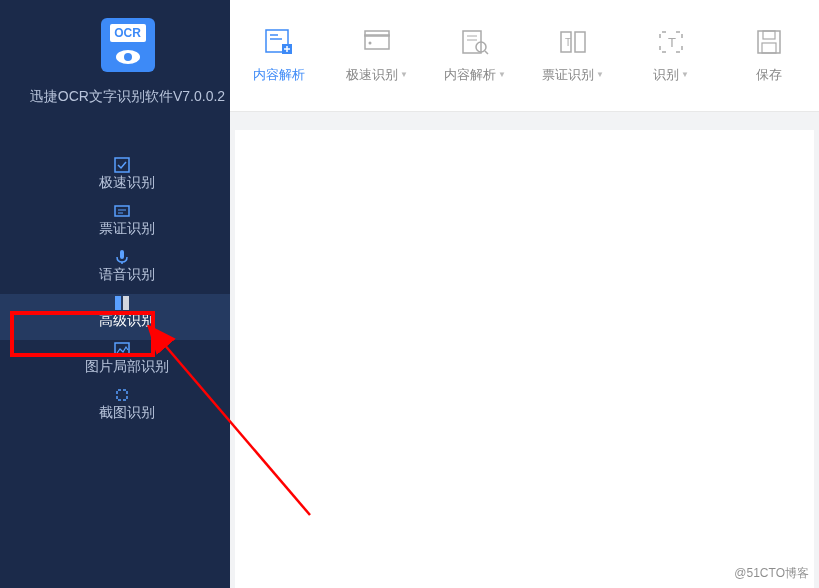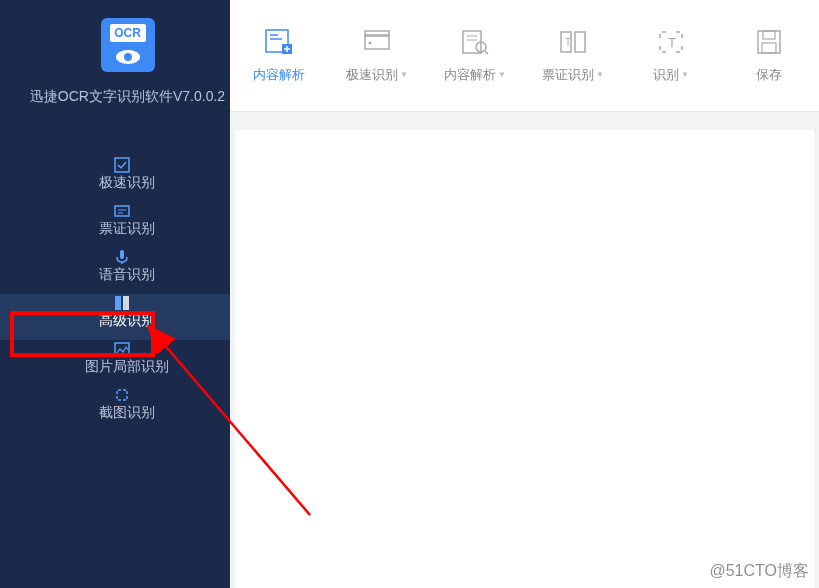--- a/index.html
+++ b/index.html
@@ -169,21 +169,21 @@
       background: #fff;
     }
     .arrow-svg {
       position: absolute;
       pointer-events: none;
     }
     .watermark {
       position: absolute;
       right: 10px;
       bottom: 6px;
-      font-size: 16px;
+      font-size: 12px;
       color: rgba(0,0,0,0.45);
       margin-top: 36px;
     }
   </style>
 </head>
 <body>
 
 <div class="sidebar">
   <div class="logo-area">
     <div class="logo-box">

